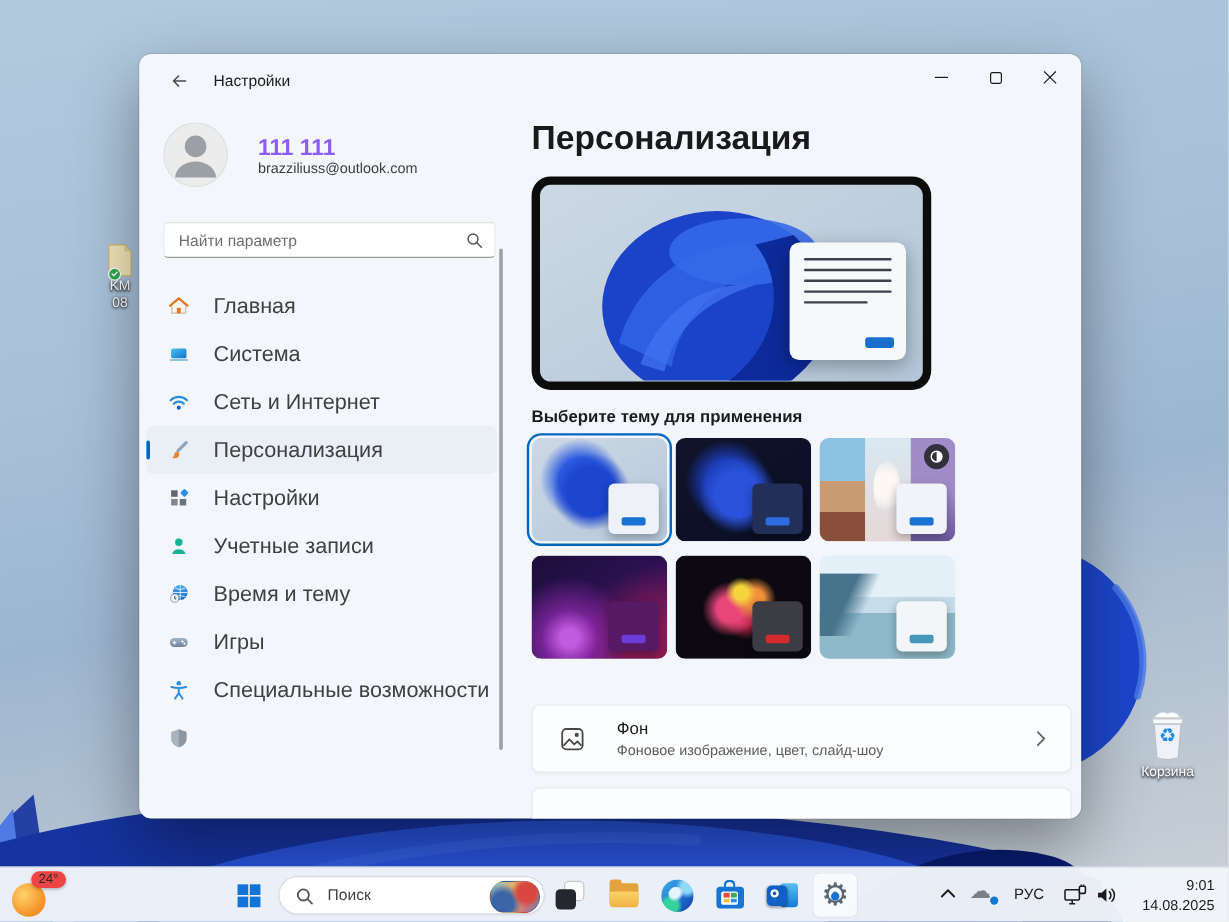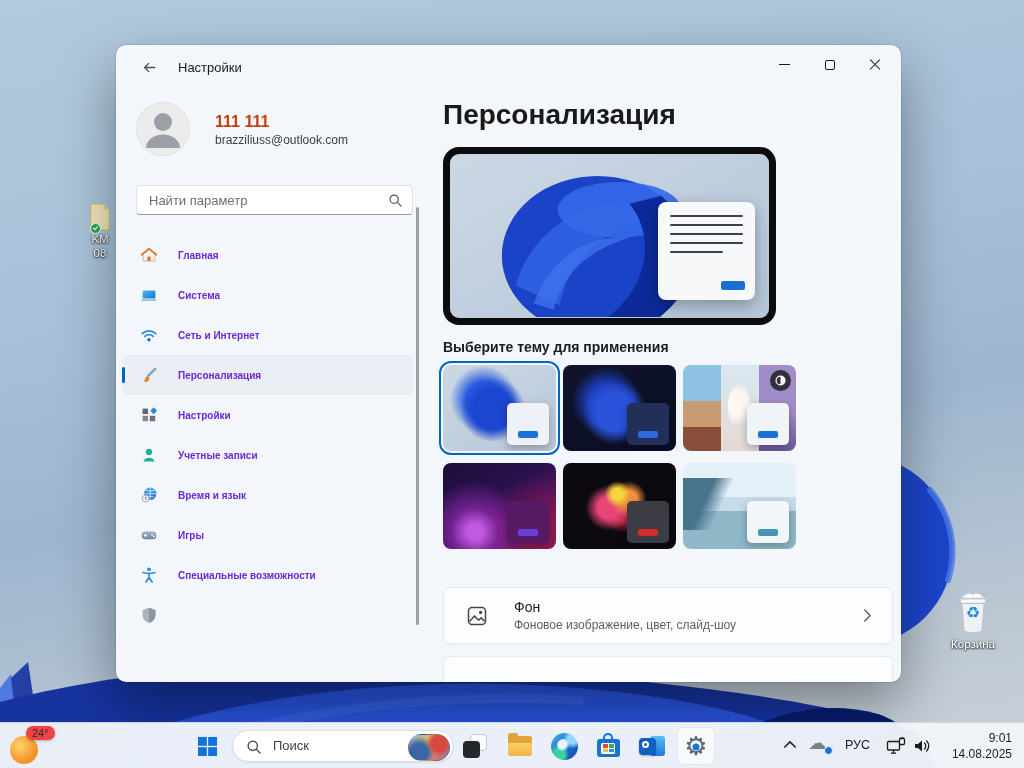--- a/index.html
+++ b/index.html
@@ -33,40 +33,40 @@
   .captions { position:absolute; right:4px; top:4px; display:flex; }
   .cap-btn { width:45px; height:31px; display:flex; align-items:center; justify-content:center; }
   .g-min { width:11px; height:1.4px; background:#1b1b1b; }
   .g-max { width:10px; height:10px; border:1.2px solid #1b1b1b; border-radius:2px; }
   .g-close { position:relative; width:12px; height:12px; }
   .g-close::before,.g-close::after { content:""; position:absolute; left:-1px; top:5.3px; width:14px; height:1.3px; background:#1b1b1b; }
   .g-close::before { transform:rotate(45deg); } .g-close::after { transform:rotate(-45deg); }
 
   .avatar { position:absolute; left:20px; top:57px; width:54px; height:54px; border-radius:50%;
     background:#ececec; overflow:hidden; box-shadow:inset 0 0 0 1px rgba(0,0,0,.05); }
-  .u-name { position:absolute; left:99px; top:68px; font-size:16px; font-weight:700; color:#c2410c; }
+  .u-name { position:absolute; left:99px; top:68px; font-size:19px; font-weight:700; color:#8b5cf6; }
   .u-email { position:absolute; left:99px; top:88px; font-size:12px; color:#3d3d3d; }
 
   .searchbox { position:absolute; left:20px; top:140px; width:277px; height:30px;
     background:#fff; border:1px solid #e2e2e2; border-bottom:1px solid #9b9b9b; border-radius:4px; }
   .searchbox input { width:100%; height:100%; border:none; outline:none; background:transparent;
     padding:0 30px 0 12px; font-size:13px; color:#333; font-family:inherit; }
   .searchbox input::placeholder { color:#6e6e6e; }
   .searchbox .mag { position:absolute; right:9px; top:7px; width:15px; height:15px; }
 
   .nav { position:absolute; left:6px; top:190px; width:294px; }
   .nav-item { position:relative; width:292px; height:40px; border-radius:6px;
     display:flex; align-items:center; cursor:default; }
   .nav-item.selected { background:#eaeef5; }
   .sel-pill { display:none; position:absolute; left:0; top:12px; width:3px; height:16px;
     border-radius:2px; background:#0067c0; }
   .nav-item.selected .sel-pill { display:block; }
   .nav-ico { position:absolute; left:18px; top:11px; width:18px; height:18px; }
   .nav-ico svg { width:18px; height:18px; display:block; }
-  .nav-label { position:absolute; left:56px; font-size:10px; color:#6d28d9; white-space:nowrap;font-weight:bold; }
+  .nav-label { position:absolute; left:56px; font-size:18px; color:#404040; white-space:nowrap; }
 
   .side-scroll { position:absolute; left:300px; top:162px; width:3px; height:418px;
     background:#a0a0a0; border-radius:2px; }
   .main-scroll { position:absolute; left:794px; top:150px; width:3px; height:176px;
     background:#959595; border-radius:2px; }
 
   .content-title { position:absolute; left:327px; top:54px; font-size:28px; font-weight:600; color:#191919; }
 
   .preview { position:absolute; left:327px; top:102px; width:333px; height:178px;
     background:#0c0c0c; border-radius:16px; padding:7px; }
@@ -362,21 +362,21 @@
             <stop offset="0" stop-color="#4aa8ee"></stop>
                   <stop offset="1" stop-color="#1868c8"></stop>
                 </linearGradient>
               </defs>
           <circle cx="10.2" cy="7.8" r="6.2" fill="url(#gtl)"></circle>
           <path d="M10.2 1.8v12M4.2 7.8h12M6 4.2a8.6 8.6 0 0 0 8.4 0M6 11.4a8.6 8.6 0 0 1 8.4 0" stroke="#dff0fb" stroke-width="0.8" fill="none"></path>
           <circle cx="5.6" cy="12.5" r="3.4" fill="#eef3f8" stroke="#8d99a6" stroke-width="0.8"></circle>
           <path d="M5.6 10.7v1.9l1.3.8" stroke="#4a5560" stroke-width="0.9" fill="none"></path>
             </svg>
           </span>
-        <span class="nav-label">Время и язык</span>
+        <span class="nav-label">Время и тему</span>
       </div>
 
       <div class="nav-item">
 
         <span class="nav-ico">
             <svg viewBox="0 0 18 18">
           <defs>
                 <linearGradient id="ggm" x1="0" y1="0" x2="0" y2="1">
             <stop offset="0" stop-color="#a3b5c9"></stop>
                   <stop offset="1" stop-color="#6e8299"></stop>

